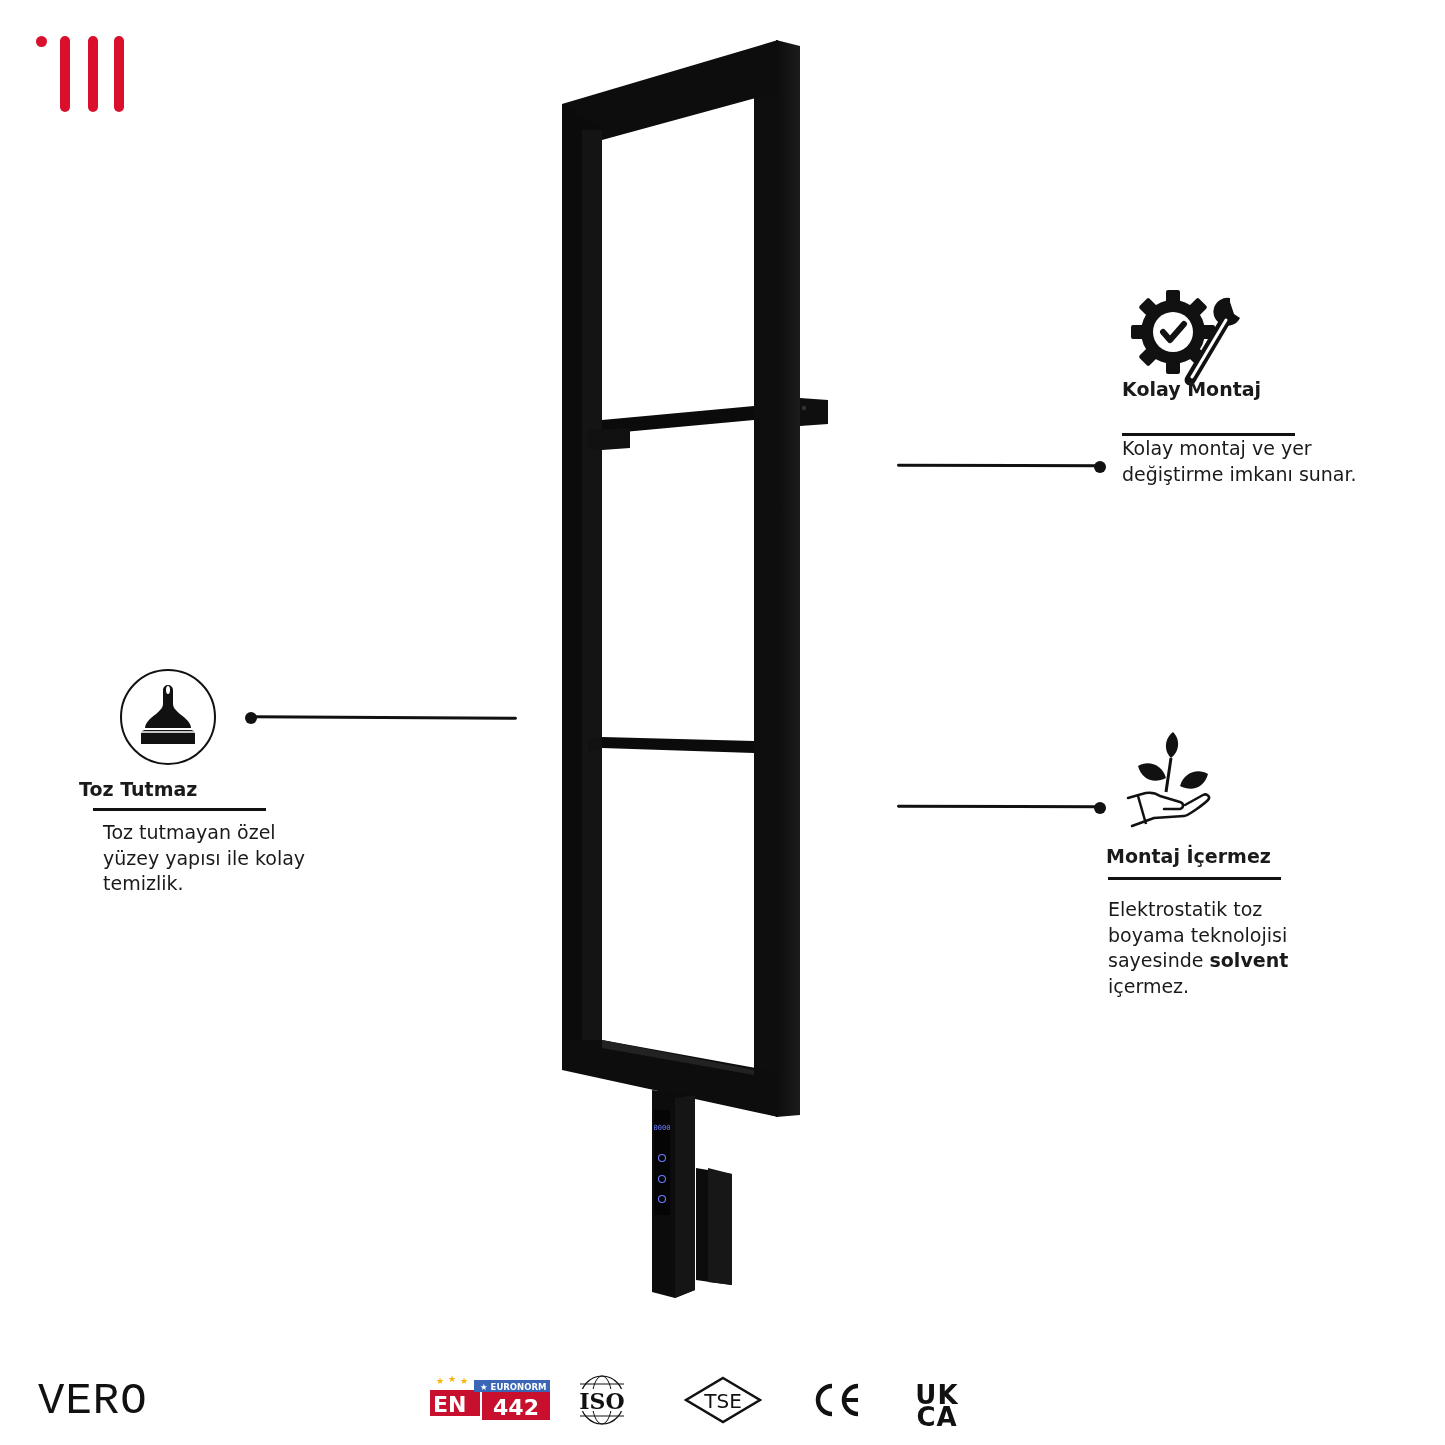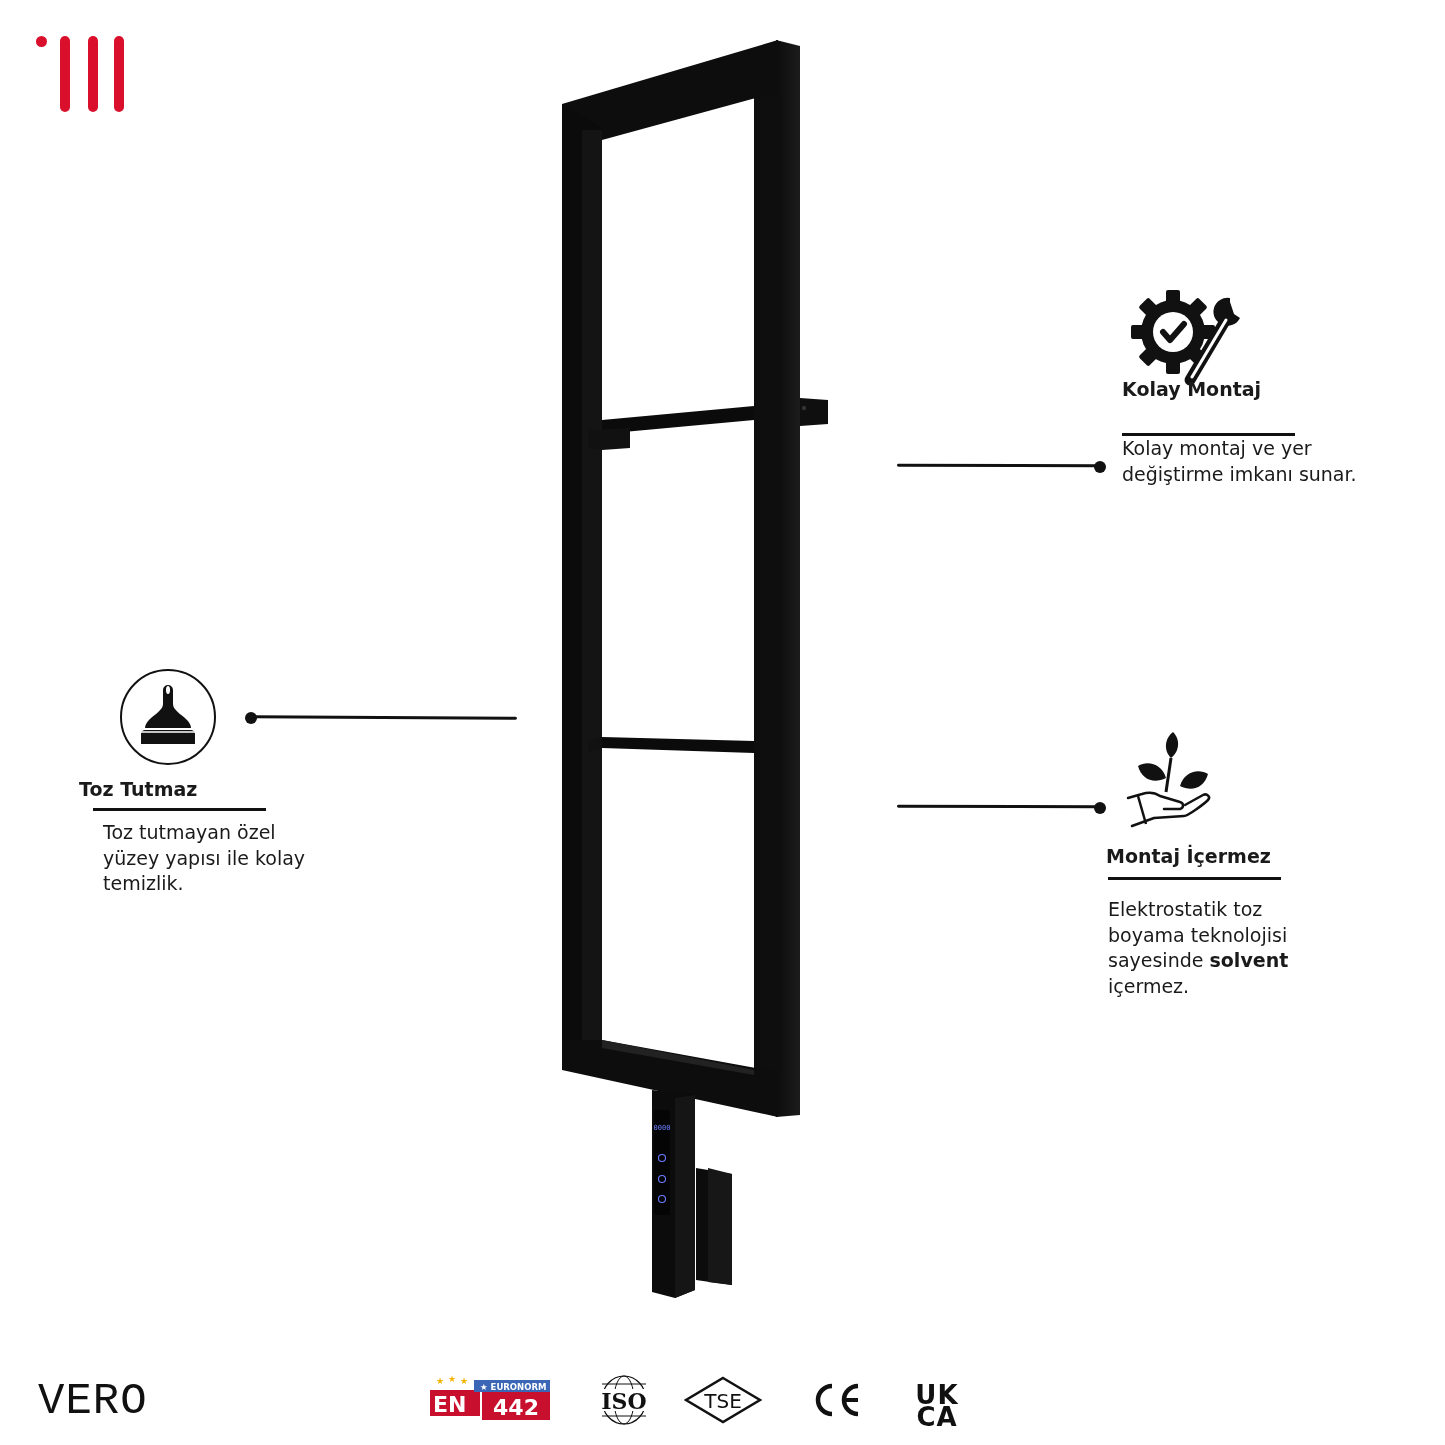--- a/index.html
+++ b/index.html
@@ -155,21 +155,21 @@
     </g>
     <rect x="0" y="18" width="50" height="26" fill="#c8102e"></rect>
     <text x="3" y="40" font-size="22" font-weight="700" fill="#fff" font-family="DejaVu Sans, sans-serif">EN</text>
     <rect x="44" y="8" width="76" height="12" fill="#3a66b5"></rect>
     <text x="50" y="18" font-size="8.5" font-weight="700" fill="#fff" font-family="DejaVu Sans, sans-serif">★ <tspan>EURONORM</tspan></text>
     <rect x="52" y="20" width="68" height="28" fill="#c8102e"></rect>
     <text x="86" y="43" font-size="22" font-weight="700" fill="#fff" text-anchor="middle" font-family="DejaVu Sans, sans-serif">442</text>
   </svg>
 </div>
 
-<div class="abs cert" style="left:592px; width:64px;">
+<div class="abs cert" style="left:570px; width:64px;">
   <svg viewBox="0 0 64 56" width="64" height="56">
     <ellipse cx="32" cy="28" rx="22" ry="24" fill="none" stroke="#111" stroke-width="1.2"></ellipse>
     <ellipse cx="32" cy="28" rx="10" ry="24" fill="none" stroke="#111" stroke-width="1"></ellipse>
     <line x1="10" y1="12" x2="54" y2="12" stroke="#111" stroke-width="1"></line>
     <line x1="10" y1="44" x2="54" y2="44" stroke="#111" stroke-width="1"></line>
     <rect x="2" y="17" width="60" height="22" fill="#fff"></rect>
     <text x="32" y="37" font-size="22" font-weight="900" fill="#111" text-anchor="middle" font-family="DejaVu Serif, serif">ISO</text>
   </svg>
 </div>
 

